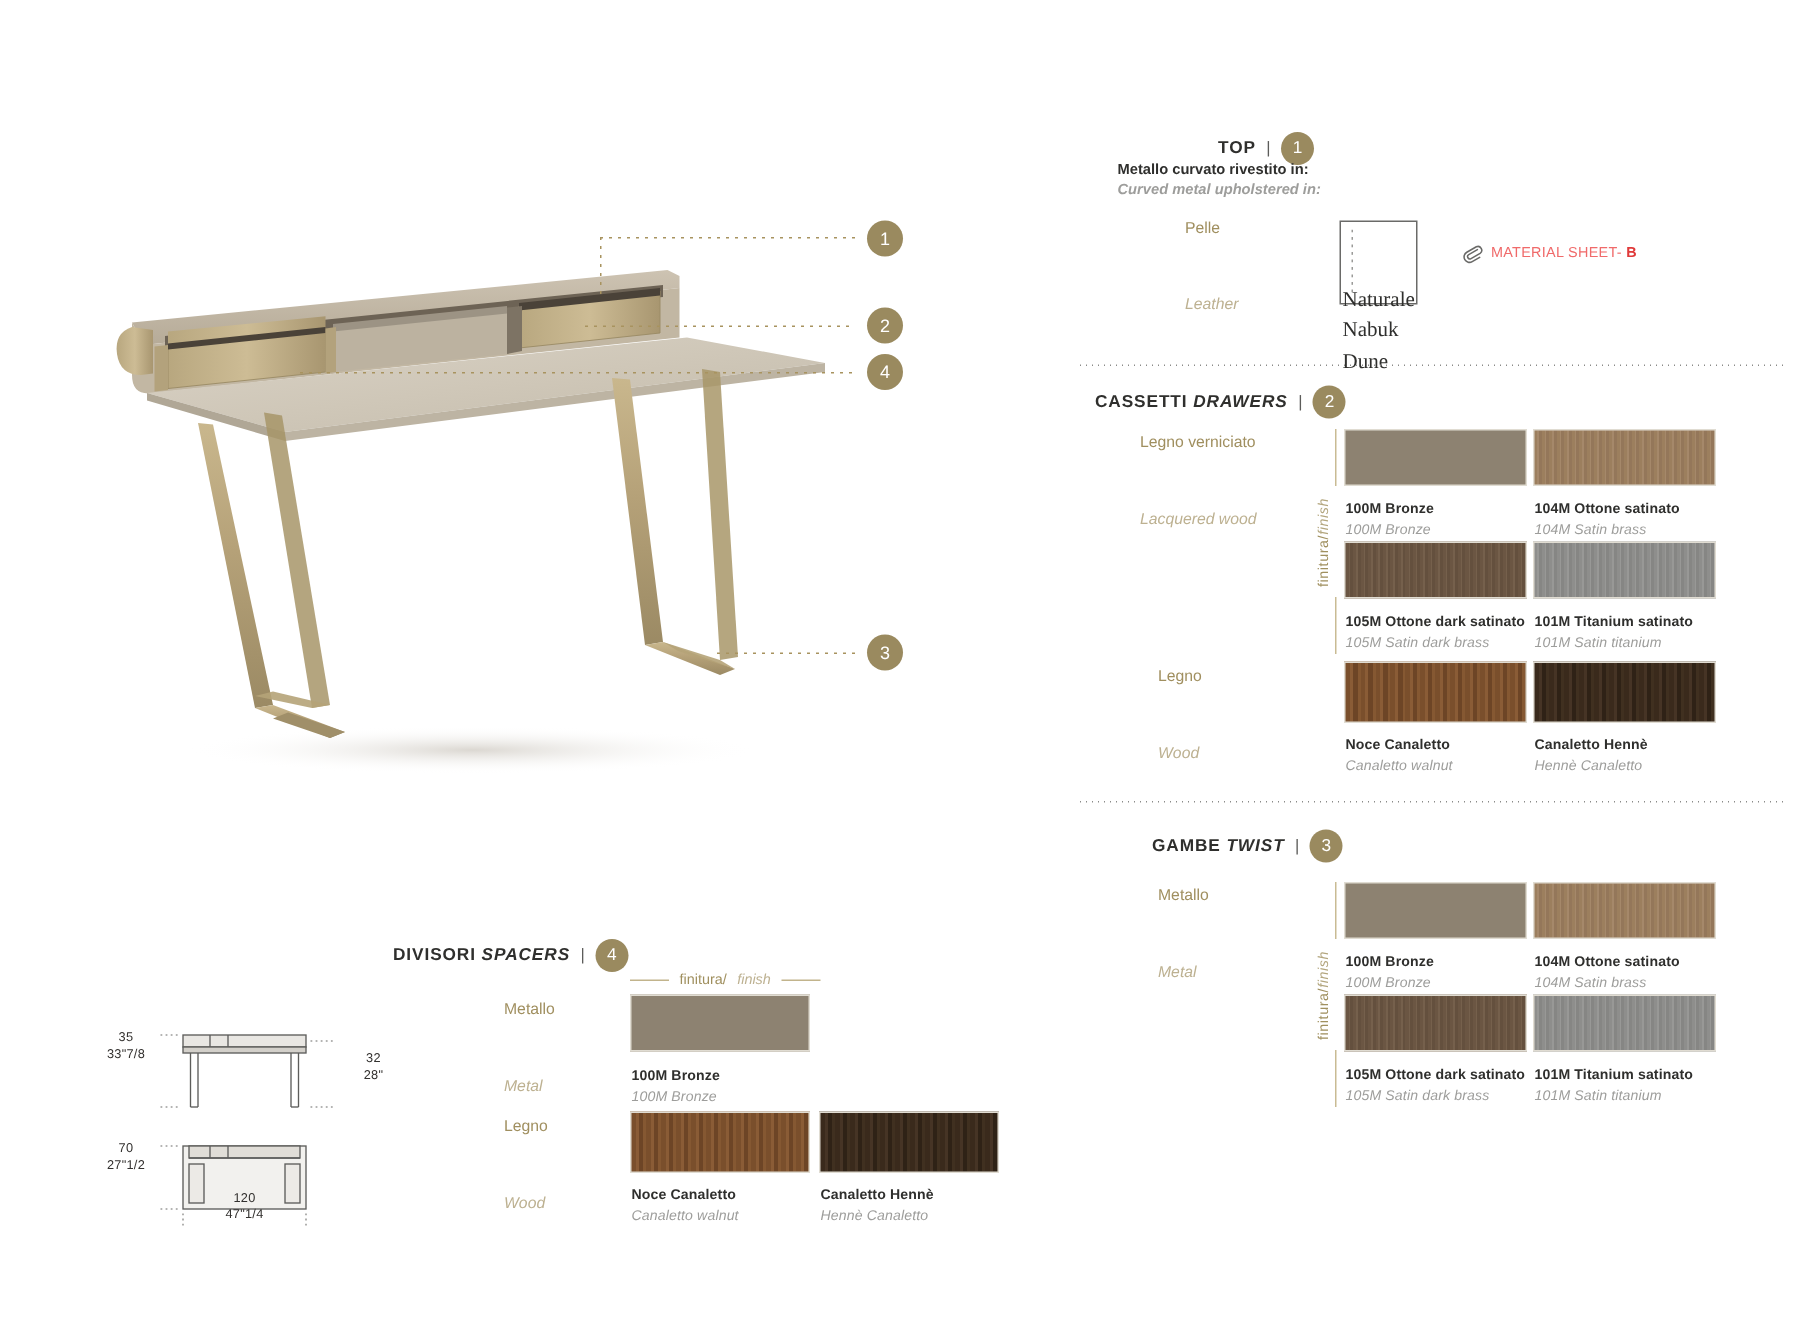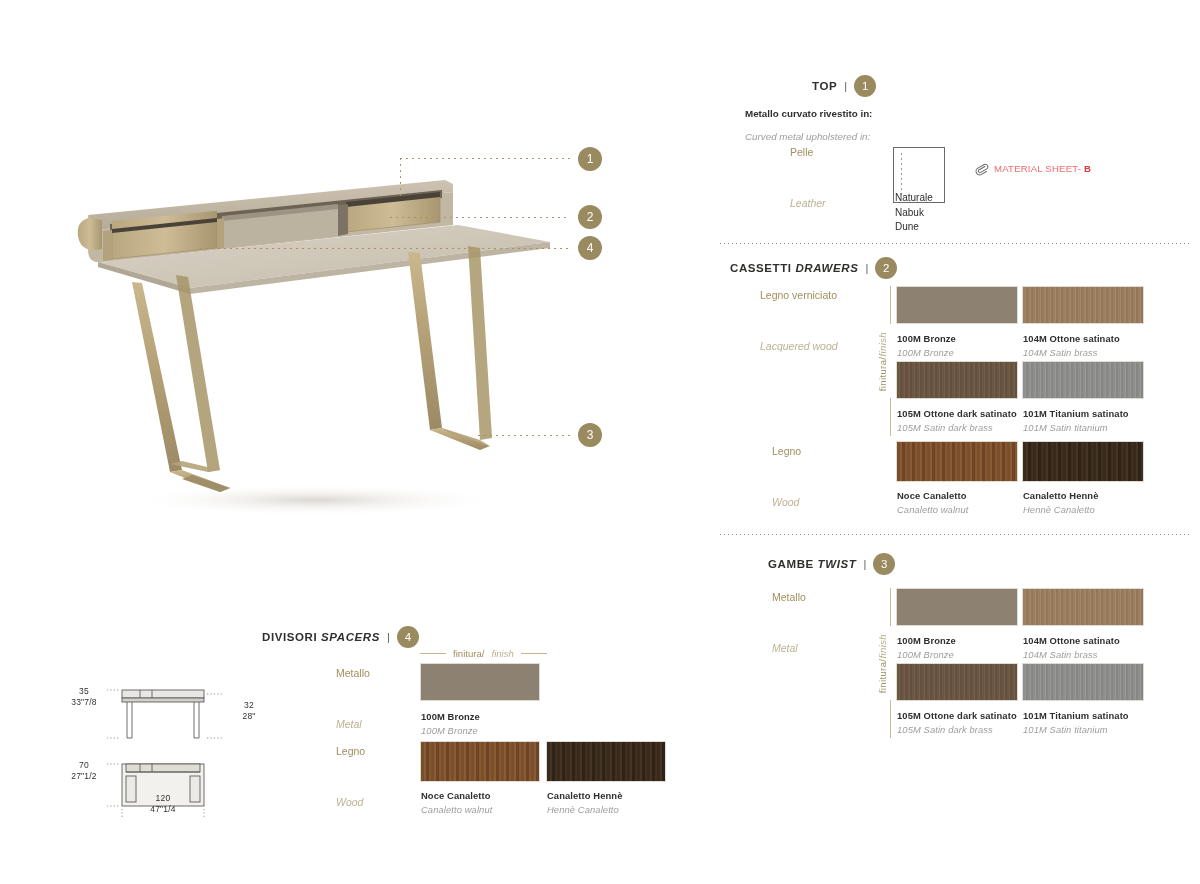--- a/index.html
+++ b/index.html
@@ -67,21 +67,21 @@
     writing-mode:vertical-rl; transform:rotate(180deg); letter-spacing:.4px; }
   .vlabel b { font-style:normal; font-weight:normal; color:#a0905f; }
 
   .vrule { position:absolute; width:1px; background:#c9bb93; }
 
   
   .leather-box { position:absolute; width:52px; height:56px; background:#fff; border:1px solid #6a6a68; }
   .leather-box:after { content:""; position:absolute; left:7px; top:5px; bottom:5px; width:1px;
     background-image:linear-gradient(to bottom,#9a9a98 0 2px, transparent 2px 5px);
     background-size:1px 5px; }
-  .leather-names { position:absolute; font-size:10px; color:#2f2f2d; line-height:1.45; }
+  .leather-names { position:absolute; font-size:14px; color:#2f2f2d; line-height:1.45;font-family:Liberation Serif, serif; }
   .matsheet { position:absolute; display:flex; align-items:center; gap:5px; }
   .matsheet .lbl { font-size:9.6px; color:#f06a6a; letter-spacing:.2px; }
   .matsheet .lbl b { color:#e03a3a; }
 
   .hfin { position:absolute; display:flex; align-items:center; gap:7px;
     font-size:9.6px; color:#a0905f; }
   .hfin i { font-style:italic; color:#bdb191; }
   .hfin .dash { width:26px; height:1px; background:#c2b48c; }
 </style>
 </head>
@@ -211,28 +211,28 @@
       <span>32</span><br><span>28"</span>
     </div>
     <div class="dim-label" style="left:2px; top:100px; width:44px;">
       <span>70</span><br><span>27"1/2</span>
     </div>
     <div class="dim-label" style="left:58px; top:133px; width:90px;">
       <span>120</span><br><span>47"1/4</span>
     </div>
   </div>
 
-  <div class="sec-head" style="position:absolute; left:812px; top:75px;">
+  <div class="sec-head" style="position:absolute; left:812px; top:88px;">
     <span class="sec-title">TOP</span>
     <span class="sec-pipe">|</span>
     <span class="sec-badge">1</span>
   </div>
   <div style="position:absolute; left:745px; top:108px; text-align:left;">
     <div style="font-size:9.8px; font-weight:bold; color:#2f2f2d;">Metallo curvato rivestito in:</div>
-    <div style="font-size:9.8px; font-style:italic; color:#9d9d9b; margin-top:12px;">Curved metal upholstered in:</div>
+    <div style="font-size:9.8px; font-style:italic; color:#9d9d9b; margin-top:2px;font-weight:bold;">Curved metal upholstered in:</div>
   </div>
   <div class="mat-label" style="position:absolute; left:790px; top:145px; width:86px;">
     <div>Pelle</div>
     <div class="en">Leather</div>
   </div>
   <div class="leather-box" style="left:893px; top:147px;"></div>
   <div class="leather-names" style="left:895px; top:191px;">
     <div>Naturale</div>
     <div>Nabuk</div>
     <div>Dune</div>

